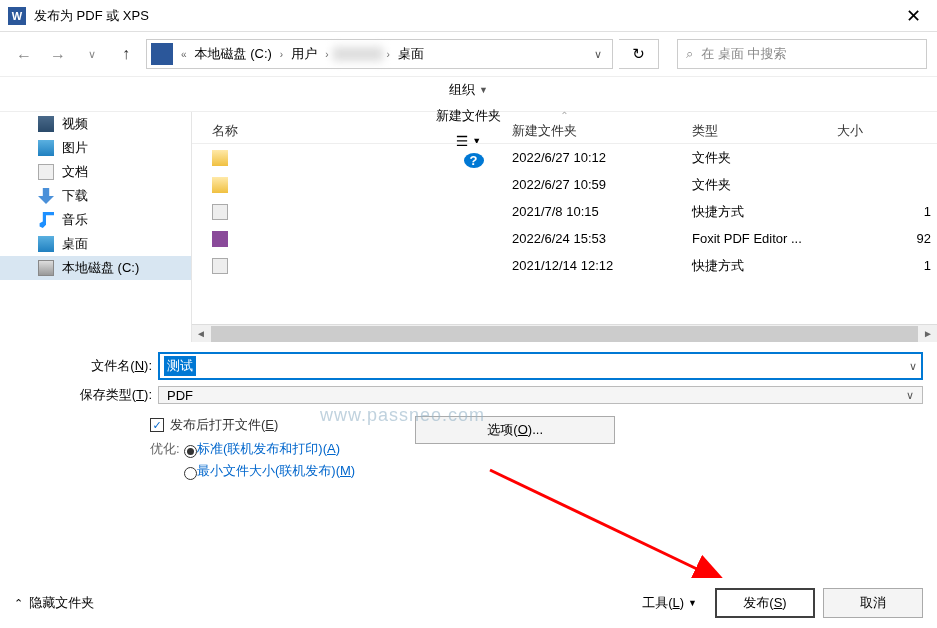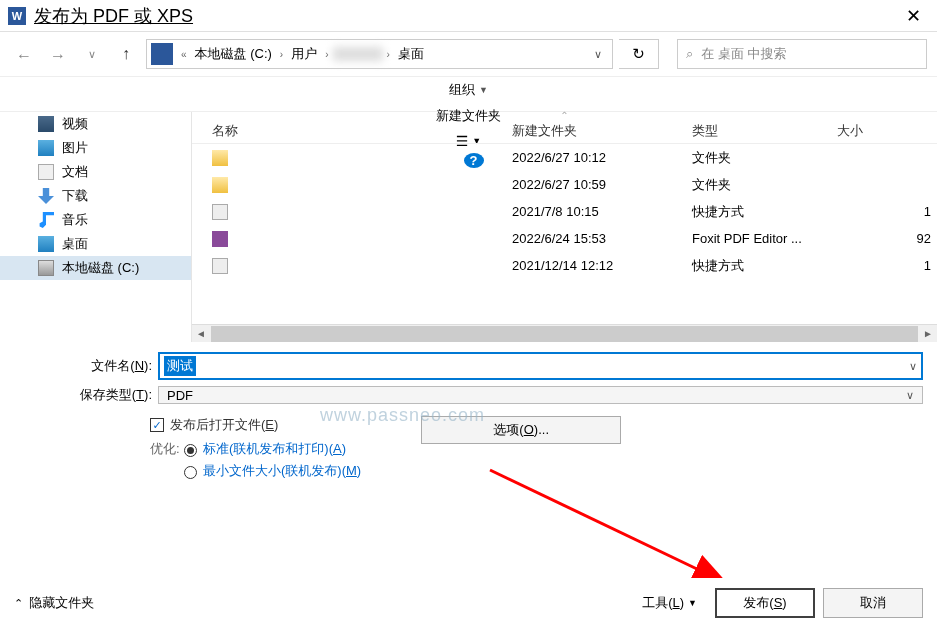--- a/index.html
+++ b/index.html
@@ -1,20 +1,20 @@
 <!DOCTYPE html>
 <html><head>
 <meta charset="utf-8">
 <style>
 * { margin: 0; padding: 0; box-sizing: border-box; font-family: "Microsoft YaHei", "Segoe UI", sans-serif; }
 body { background: #fff; width: 937px; height: 628px; overflow: hidden; position: relative; }
 
 .titlebar { display: flex; align-items: center; height: 32px; padding: 0 8px; border-bottom: 1px solid #e0e0e0; }
 .titlebar .app-icon { width: 18px; height: 18px; background: #2b579a; color: #fff; display: flex; align-items: center; justify-content: center; font-size: 11px; font-weight: bold; margin-right: 8px; }
-.titlebar .title { font-size: 18px; flex: 1; text-decoration: underline; }
+.titlebar .title { font-size: 13px; flex: 1; }
 .titlebar .close { font-size: 18px; padding: 0 8px; cursor: pointer; }
 
 .navbar { display: flex; align-items: center; height: 44px; padding: 6px 10px; gap: 6px; }
 .nav-btn { width: 28px; height: 28px; display: flex; align-items: center; justify-content: center; color: #888; font-size: 16px; cursor: pointer; }
 .nav-btn.enabled { color: #333; }
 .breadcrumb-box { flex: 1; border: 1px solid #ccc; height: 30px; display: flex; align-items: center; background: #fff; }
 .bc-icon { width: 22px; height: 22px; margin: 0 4px; background: #2b579a; }
 .bc-sep { color: #666; padding: 0 4px; font-size: 10px; }
 .bc-item { font-size: 13px; padding: 0 4px; }
 .bc-dropdown { margin-left: auto; padding: 0 10px; color: #555; font-size: 11px; }
@@ -70,21 +70,21 @@
 .filename-sel { background: #0078d4; color: #fff; padding: 1px 3px; font-size: 13px; }
 .filename-dd { margin-left: auto; font-size: 11px; color: #555; }
 .savetype-wrap { flex: 1; border: 1px solid #bbb; height: 18px; background: #f5f5f5; display: flex; align-items: center; padding: 0 8px; font-size: 13px; }
 .savetype-wrap .dd { margin-left: auto; font-size: 11px; color: #555; }
 
 .options-area { display: flex; padding: 6px 14px 0 150px; gap: 60px; position: relative; }
 .opts-left { font-size: 13px; }
 .checkbox-row { display: flex; align-items: center; gap: 6px; margin-bottom: 6px; }
 .chk { width: 14px; height: 14px; border: 1px solid #333; display: flex; align-items: center; justify-content: center; font-size: 11px; color: #0066cc; }
 .opt-label { color: #333; }
-.radio-row { display: flex; align-items: center; gap: 6px; margin-bottom: 4px; margin-left: 34px; }
+.radio-row { display: flex; align-items: flex-end; margin-bottom: 4px; margin-left: 34px; }
 .radio { width: 13px; height: 13px; border: 1px solid #333; border-radius: 50%; display: flex; align-items: center; justify-content: center; margin-top: 3px; flex-shrink: 0; }
 .radio.checked::after { content: ''; width: 7px; height: 7px; background: #333; border-radius: 50%; }
 .radio-text { color: #0066cc; max-width: 160px; line-height: 1.4; }
 .optimize-label { display: inline-block; width: 34px; color: #666; vertical-align: top; }
 .opts-right { padding-top: 0; }
 .options-btn { width: 200px; height: 28px; border: 1px solid #aaa; background: #f4f4f4; font-size: 13px; }
 
 .watermark { position: absolute; left: 320px; top: 405px; color: rgba(150,180,200,0.6); font-size: 18px; letter-spacing: 1px; pointer-events: none; }
 
 .arrow-annotation { position: absolute; left: 480px; top: 460px; pointer-events: none; }

